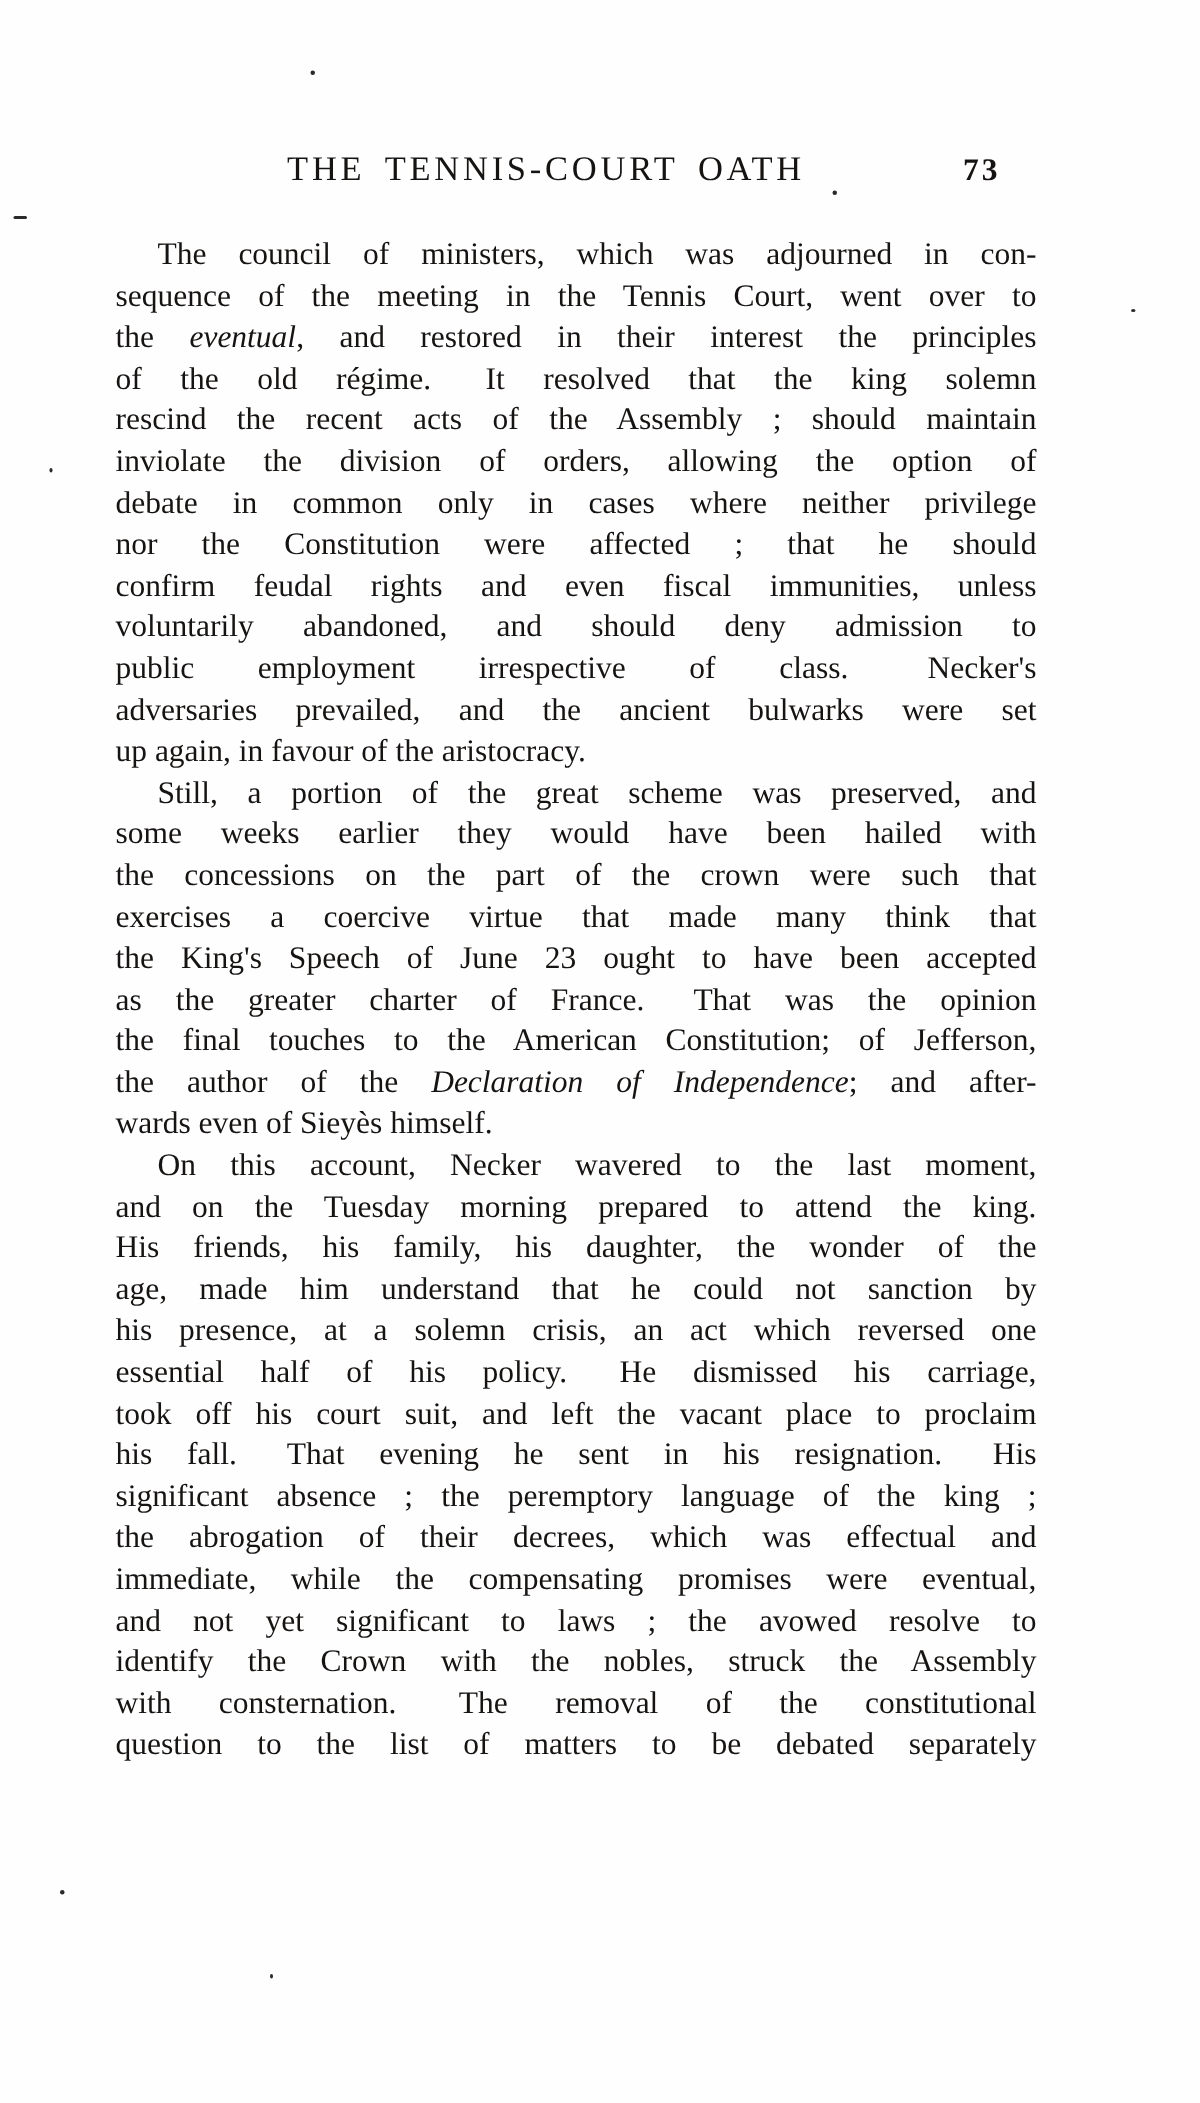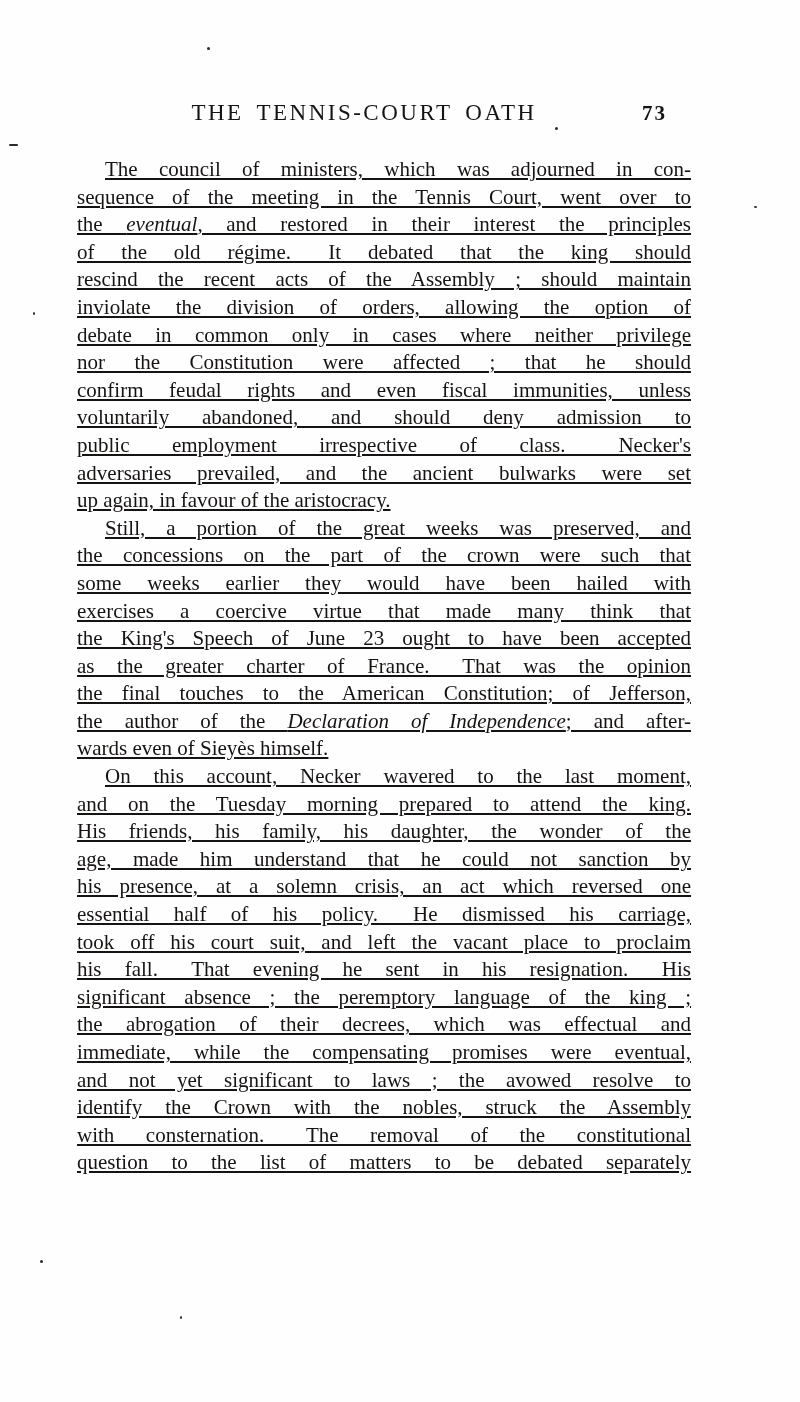--- a/index.html
+++ b/index.html
@@ -26,21 +26,21 @@
   .page-number{
     position:absolute;right:24px;top:1px;
     font-size:21px;
     font-weight:700;
     letter-spacing:2px;
   }
   .body-text{
     position:absolute;
     top:156px;left:77px;width:614px;
   }
-  .paragraph{margin:0;padding:0;text-decoration:underline;}
+  .paragraph{margin:0;padding:0;}
   .line{
     height:27.6px;
     line-height:27.6px;
     font-size:21px;
     text-align:justify;
     text-align-last:justify;
     white-space:normal;
   }
   .line.lastline{
     text-align-last:left;
@@ -64,35 +64,35 @@
   <div class="header">
     <div class="running-title">THE TENNIS-COURT OATH</div>
     <div class="page-number">73</div>
   </div>
 
   <div class="body-text">
     <div class="paragraph">
         <div class="line indent">The council of ministers, which was adjourned in con-</div>
         <div class="line">sequence of the meeting in the Tennis Court, went over to</div>
         <div class="line">the <i>eventual</i>, and restored in their interest the principles</div>
-        <div class="line">of the old régime.  It debated that the king should</div>
+        <div class="line">of the old régime.  It resolved that the king solemn</div>
         <div class="line">rescind the recent acts of the Assembly ; should maintain</div>
         <div class="line">inviolate the division of orders, allowing the option of</div>
         <div class="line">debate in common only in cases where neither privilege</div>
         <div class="line">nor the Constitution were affected ; that he should</div>
         <div class="line">confirm feudal rights and even fiscal immunities, unless</div>
         <div class="line">voluntarily abandoned, and should deny admission to</div>
         <div class="line">public employment irrespective of class.  Necker's</div>
         <div class="line">adversaries prevailed, and the ancient bulwarks were set</div>
         <div class="line lastline">up again, in favour of the aristocracy.</div>
       </div>
     <div class="paragraph">
-        <div class="line indent">Still, a portion of the great weeks was preserved, and</div>
+        <div class="line indent">Still, a portion of the great scheme was preserved, and</div>
+        <div class="line">some weeks earlier they would have been hailed with</div>
         <div class="line">the concessions on the part of the crown were such that</div>
-        <div class="line">some weeks earlier they would have been hailed with</div>
         <div class="line">exercises a coercive virtue that made many think that</div>
         <div class="line">the King's Speech of June 23 ought to have been accepted</div>
         <div class="line">as the greater charter of France.  That was the opinion</div>
         <div class="line">the final touches to the American Constitution; of Jefferson,</div>
         <div class="line">the author of the <i>Declaration of Independence</i>; and after-</div>
         <div class="line lastline">wards even of Sieyès himself.</div>
       </div>
     <div class="paragraph">
         <div class="line indent">On this account, Necker wavered to the last moment,</div>
         <div class="line">and on the Tuesday morning prepared to attend the king.</div>

